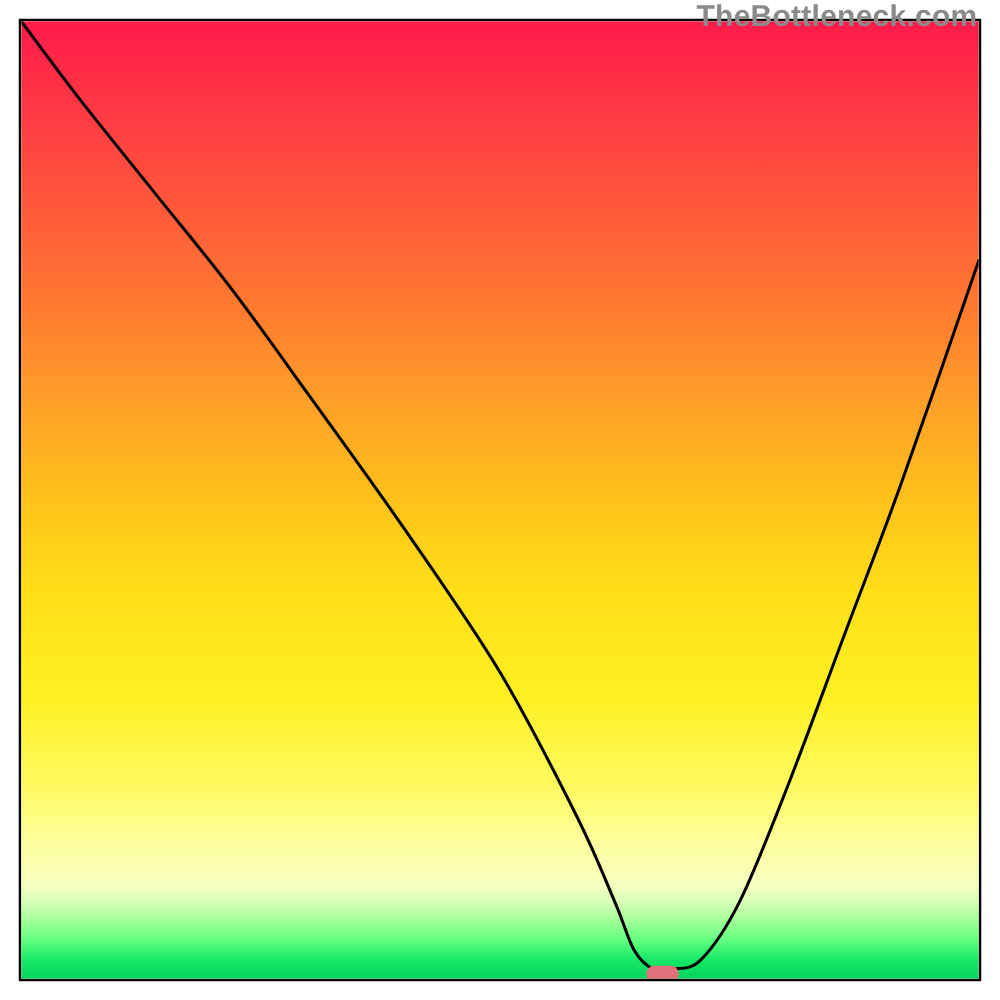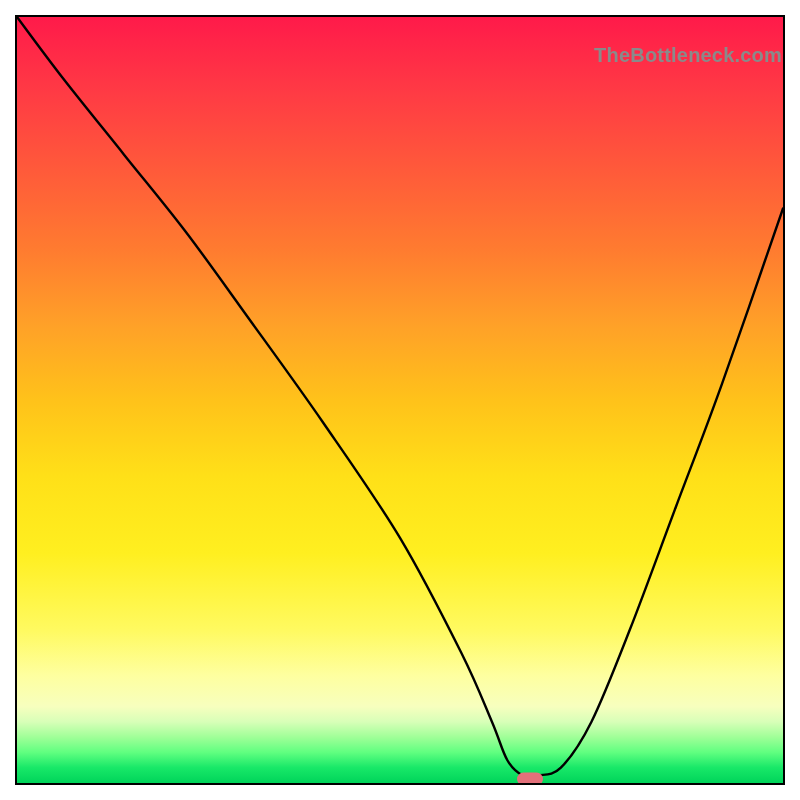--- a/index.html
+++ b/index.html
@@ -63,25 +63,24 @@
     height: 13px;
     background: #e2707a;
     border-radius: 7px;
     transform: translate(-50%, -50%);
   }
   .watermark {
     position: absolute;
     top: 0px;
     right: 18px;
     font-family: Arial, Helvetica, sans-serif;
-    font-size: 20px;
+    font-size: 24px;
     font-weight: bold;
     color: #8a8a8a;
     letter-spacing: 0.2px;
-    margin-top: 44px;
   }
 </style>
 </head>
 <body>
 
 <div class="chart-container">
 
   <div class="plot-area">
     <div class="gradient-bg"></div>
     <svg class="curve-svg" viewBox="0 0 766 766" preserveAspectRatio="none">

